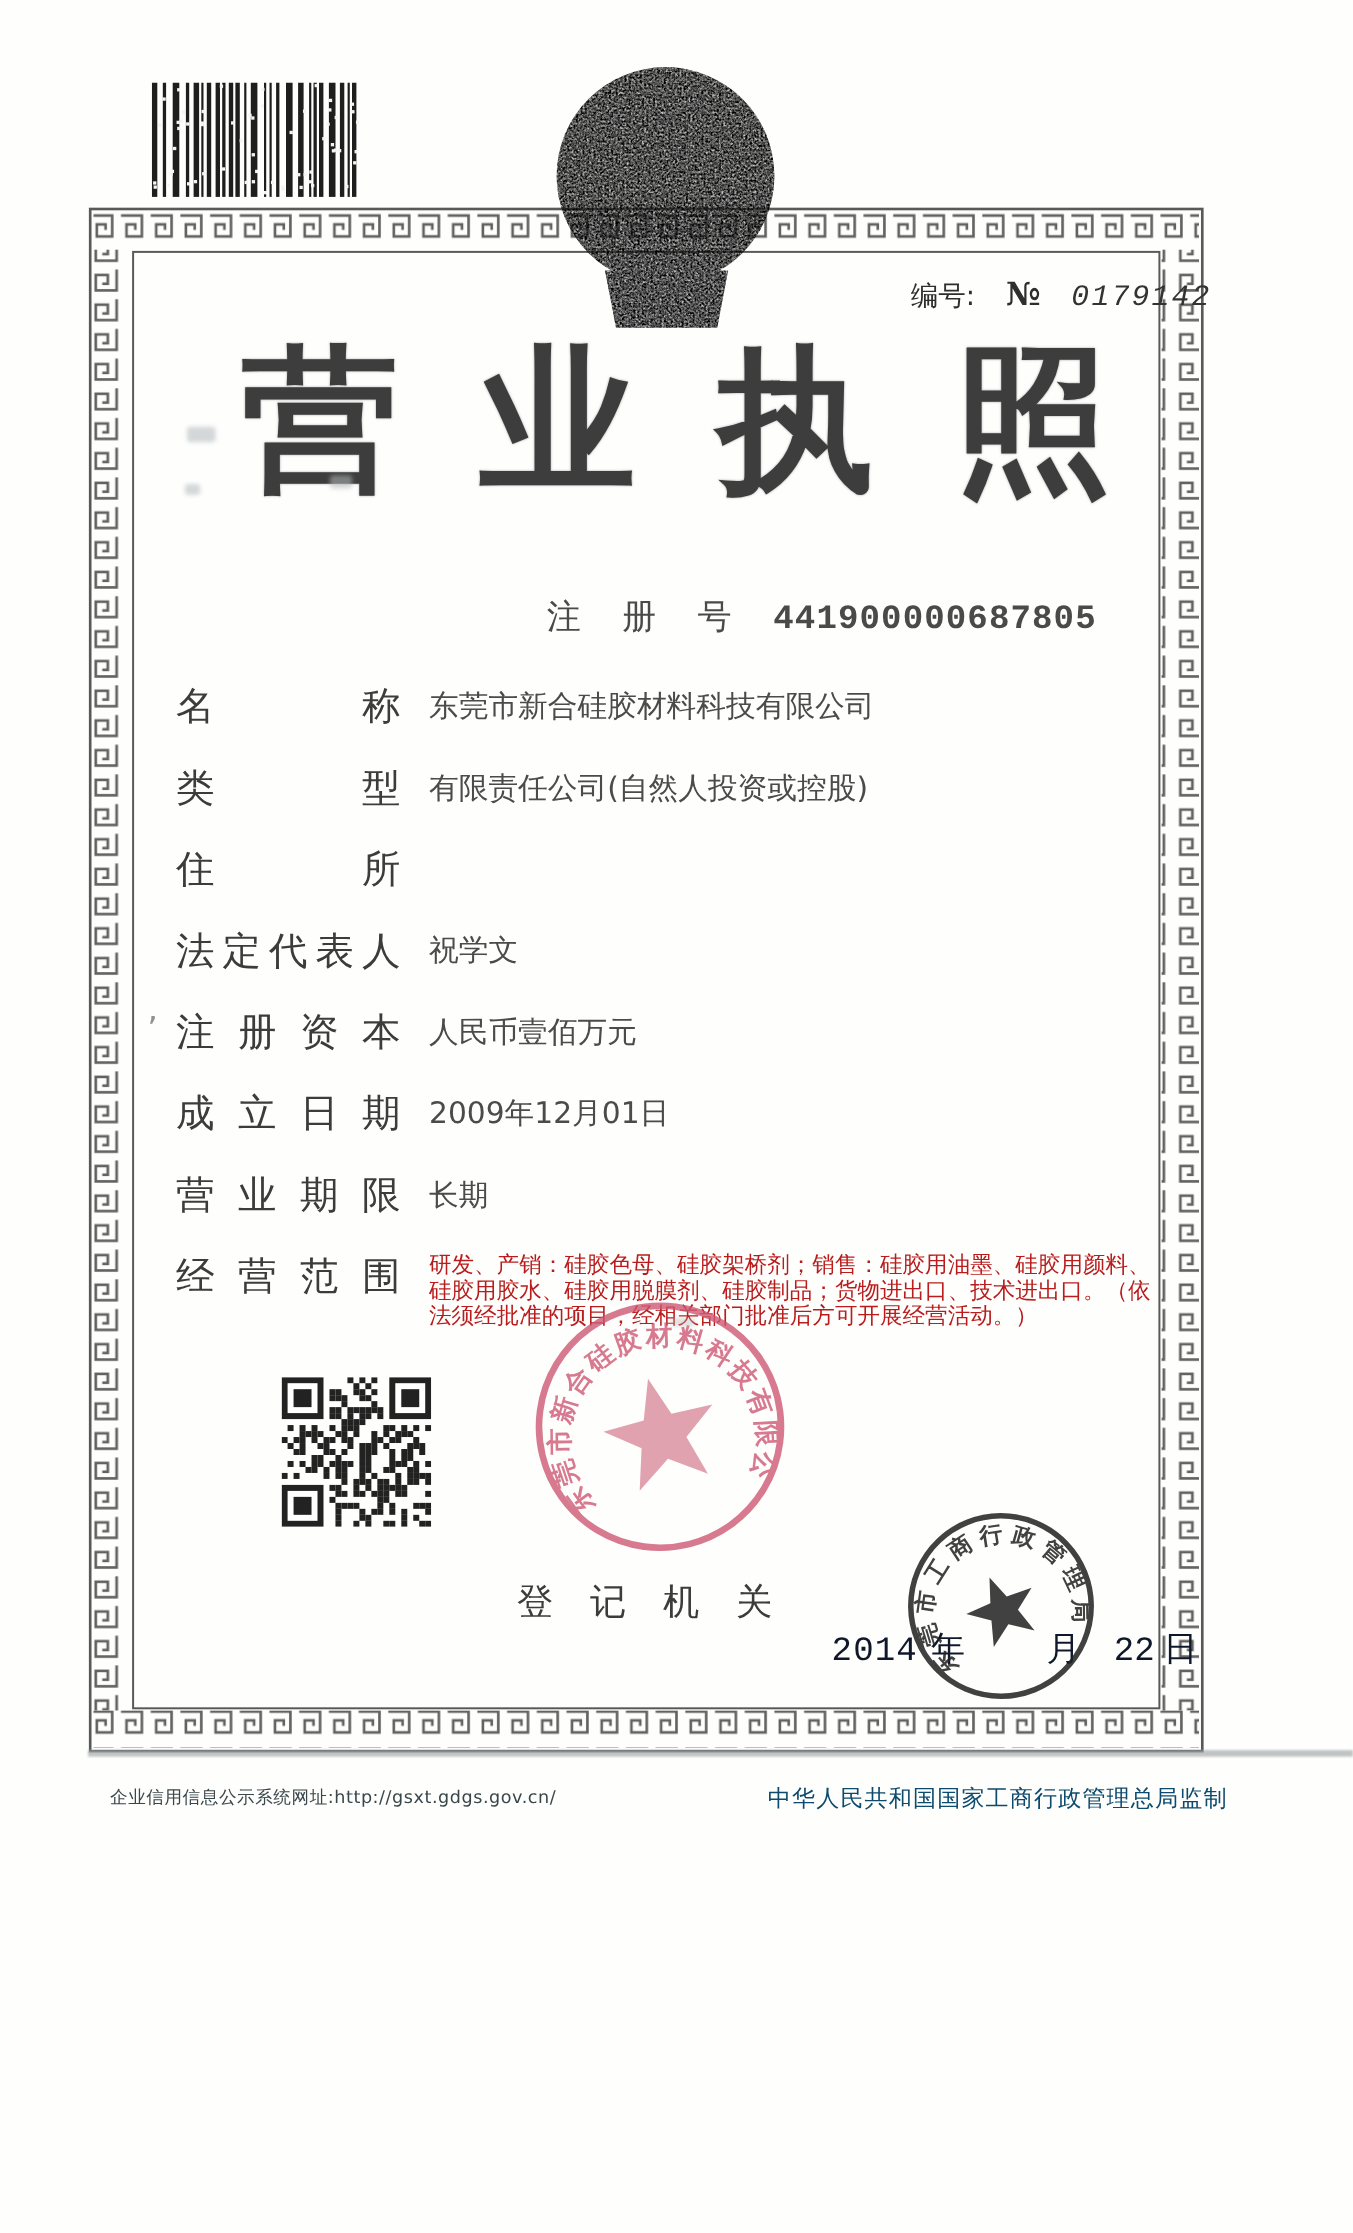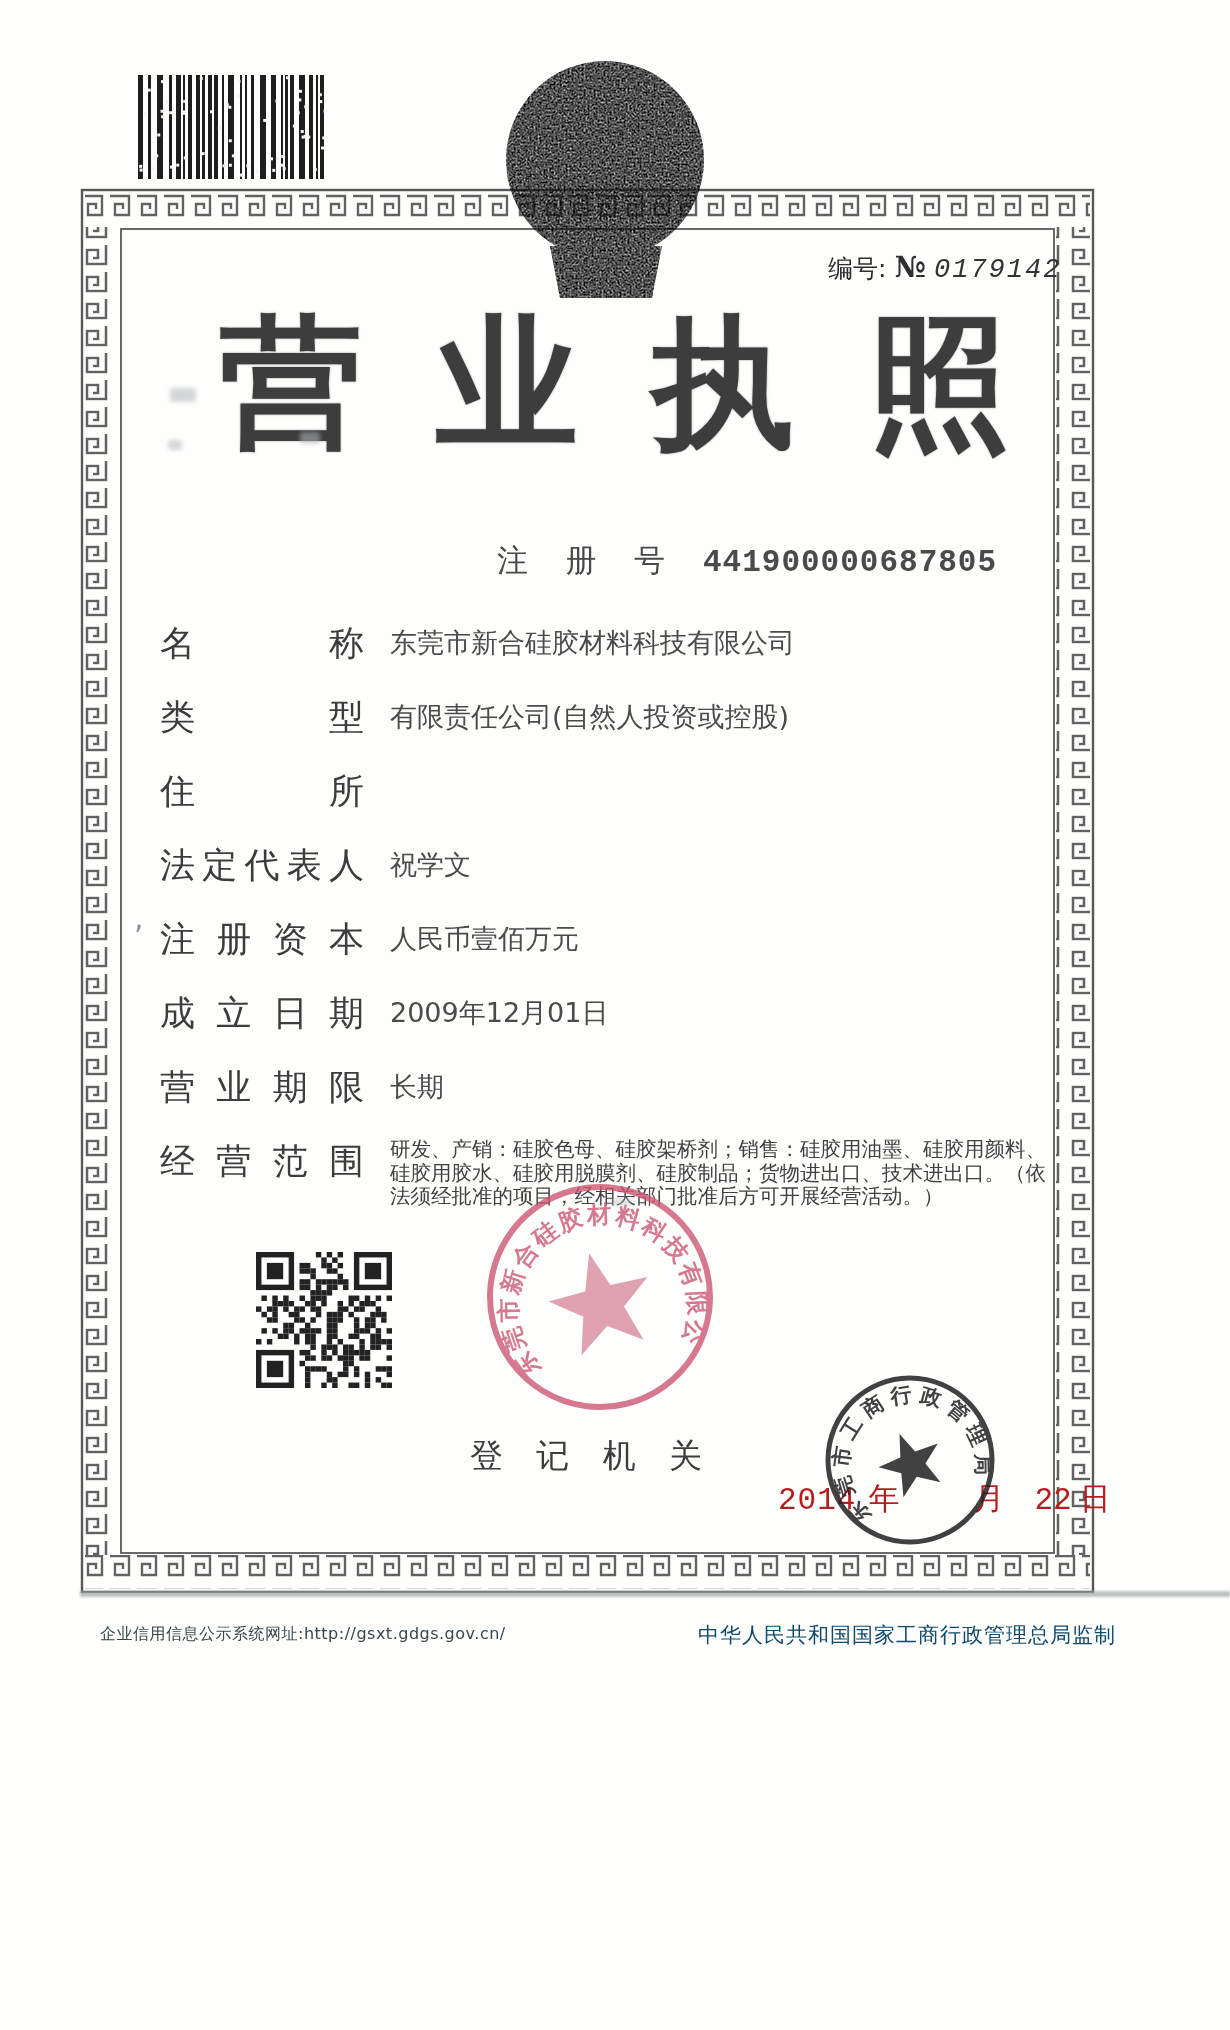--- a/index.html
+++ b/index.html
@@ -5,50 +5,50 @@
   html,body{margin:0;padding:0;background:#ffffff;}
   .page{position:relative;width:1230px;height:2030px;background:#fefefd;overflow:hidden;
         font-family:"DejaVu Sans",sans-serif;color:#3f3f3f;}
   
   .frame{position:absolute;left:80px;top:188px;}
   
   .barcode{position:absolute;left:138px;top:75px;}
   
   .emblem{position:absolute;left:492px;top:56px;}
   
-  .serial{position:absolute;left:828px;top:250px;display:flex;align-items:baseline;gap:8px;
+  .serial{position:absolute;left:828px;top:250px;display:flex;align-items:baseline;gap:28px;
           font-size:25px;color:#2e2e2e;}
   .serial .nosym{font-weight:bold;font-size:29px;font-family:"DejaVu Serif",serif;}
   .serial .num{font-family:"Liberation Mono",monospace;font-size:27px;letter-spacing:2px;color:#333;font-style:italic;}
   
   .title{position:absolute;left:0;top:312px;width:100%;display:flex;justify-content:center;gap:74px;
          font-size:142px;font-weight:bold;color:#3d3d3d;line-height:1;text-shadow:0 0 2px rgba(60,60,60,.55);}
   
   .regno{position:absolute;left:497px;top:540px;display:flex;align-items:baseline;}
   .regno .rlabel{width:168px;font-size:31px;color:#4a4a4a;}
   .regno .rnum{margin-left:38px;font-size:31px;letter-spacing:1px;color:#4a4a4a;
                font-family:"Liberation Mono",monospace;font-weight:bold;}
   
   .fields{position:absolute;left:160px;top:622px;width:910px;}
   .frow{display:flex;margin-bottom:32px;}
   .flabel{width:204px;font-size:35px;line-height:42px;color:#3c3c3c;flex:none;}
   .fvalue{margin-left:26px;font-size:27px;line-height:42px;color:#4b4b4b;}
   .frow.scope{margin-bottom:0;}
   .frow.scope .fvalue{font-size:20.5px;line-height:23.5px;margin-top:-2px;width:660px;
-                      font-weight:500;color:#404040;}
+                      font-weight:500;color:#b91c1c;}
   .justify-chars{display:flex;justify-content:space-between;}
   
   .qr{position:absolute;left:256px;top:1252px;}
   
   .company-seal{position:absolute;left:476px;top:1176px;}
   .authority-seal{position:absolute;left:820px;top:1370px;}
   
   .regauth{position:absolute;left:470px;top:1434px;width:232px;font-size:33px;color:#3c3c3c;}
-  .dateline{position:absolute;left:778px;top:1478px;display:flex;align-items:baseline;
-            font-size:31px;color:#b91c1c;}
+  .dateline{position:absolute;left:756px;top:1478px;display:flex;align-items:baseline;
+            font-size:31px;color:#0f172a;}
   .dateline .y{font-family:"Liberation Mono",monospace;letter-spacing:1px;}
   .dateline .g1{width:12px;} .dateline .g2{width:74px;} .dateline .g3{width:30px;} .dateline .g4{width:8px;}
   .dateline .d{font-family:"Liberation Mono",monospace;}
   
   .band{position:absolute;left:80px;top:1591px;width:1150px;height:6px;background:#a6abab;
         opacity:.7;filter:blur(1px);}
   .footer-left{position:absolute;left:100px;top:1624px;font-size:16px;color:#39464a;letter-spacing:.5px;}
   .footer-right{position:absolute;left:698px;top:1621px;font-size:21px;color:#0c4a6e;letter-spacing:1px;}
   
   .artifact{position:absolute;color:#8d9296;filter:blur(.6px);}

